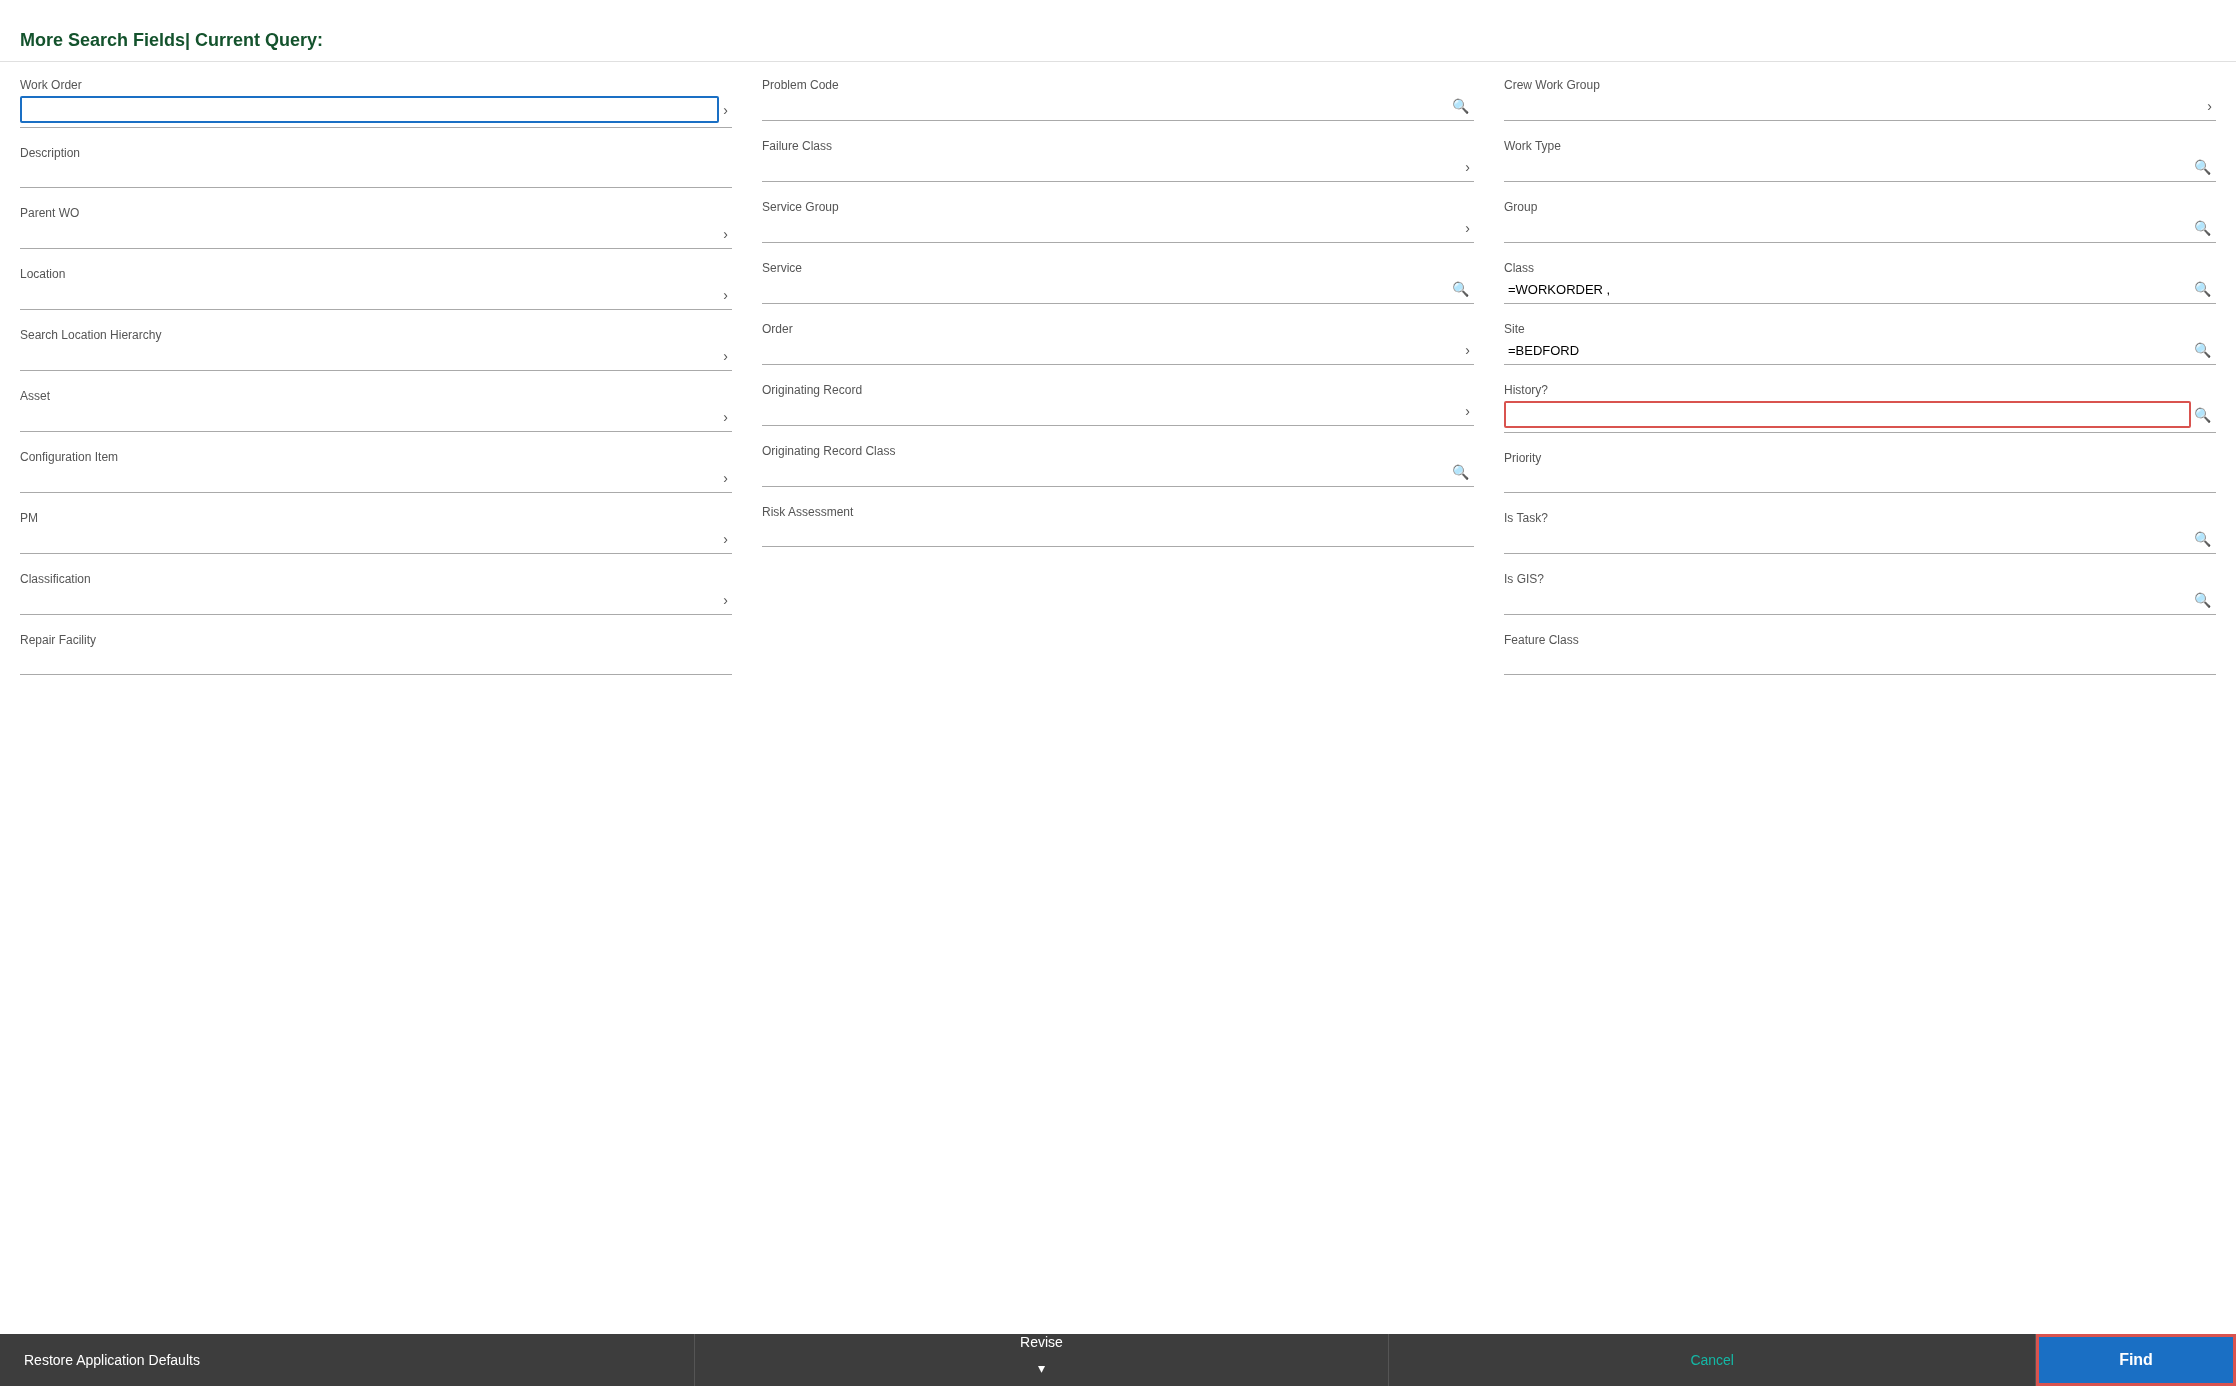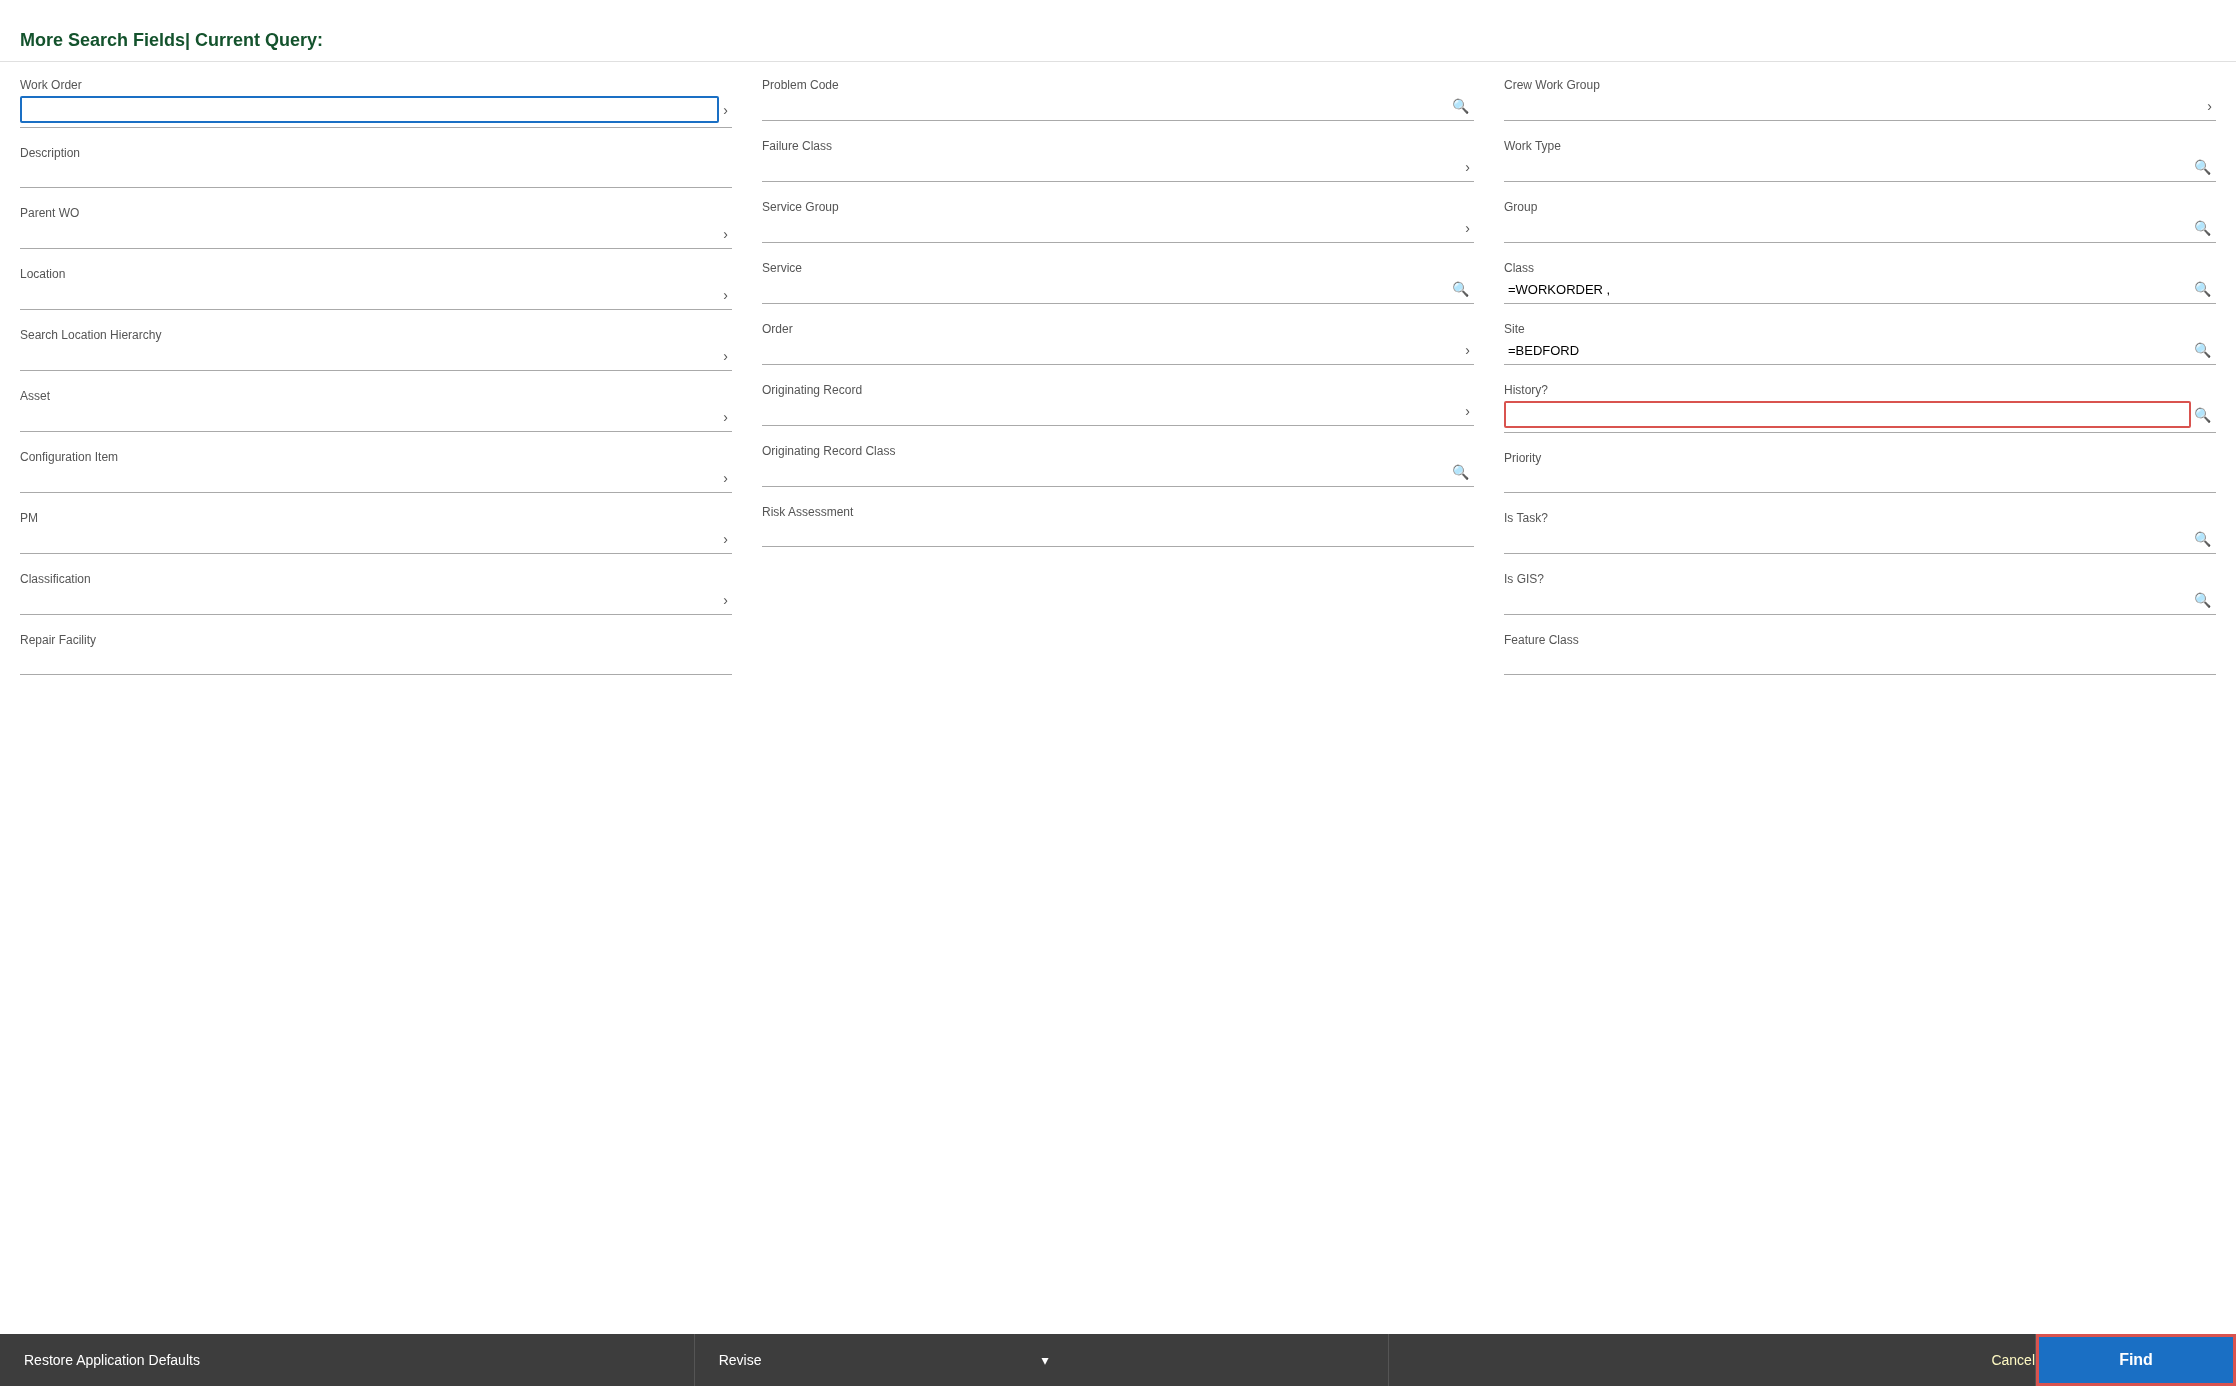--- a/index.html
+++ b/index.html
@@ -12,23 +12,23 @@
     .field-label { font-size: 12px; color: #555; margin-bottom: 4px; }
     .field-input-row { display: flex; align-items: center; border-bottom: 1px solid #aaa; padding-bottom: 4px; }
     .field-input { border: none; outline: none; font-size: 13px; flex: 1; padding: 2px 4px; background: transparent; }
     .field-input.highlighted { border: 2px solid #1a6fc4; padding: 4px 6px; background: #fff; border-radius: 2px; }
     .field-input.history-highlighted { border: 2px solid #d9534f; padding: 4px 6px; background: #fff; border-radius: 2px; }
     .icon-btn { background: none; border: none; cursor: pointer; font-size: 14px; color: #555; padding: 2px 4px; }
     .footer { background: #3d3d3d; display: flex; align-items: stretch; min-height: 52px; }
     .footer-btn { border: none; cursor: pointer; font-size: 14px; font-weight: 400; padding: 0 24px; color: #fff; background: transparent; flex: 1; text-align: left; }
     .footer-revise { flex: 1; display: flex; align-items: center; padding: 0 24px; color: #fff; border-left: 1px solid #555; border-right: 1px solid #555; cursor: pointer; }
     .footer-revise span { flex: 1; font-size: 14px; font-weight: 500; }
-    .footer-cancel { flex: 1; display: flex; align-items: center; justify-content: flex-end; color: #fef9c3; font-size: 14px; font-weight: 500; cursor: pointer; border-right: 1px solid #555; }
+    .footer-cancel { flex: 1; display: flex; align-items: center; justify-content: center; color: #14b8a6; font-size: 14px; font-weight: 500; cursor: pointer; border-right: 1px solid #555; }
     .footer-find { flex: 0 0 200px; background: #1a6fc4; color: #fff; font-size: 16px; font-weight: 600; border: none; border: 3px solid #d9534f; cursor: pointer; }
-    .separator { border-left: 1px solid #555; }
+    .separator { border-left: 1px solid #555; flex-direction: column; }
   </style>
 </head>
 <body>
 
 <div>
   <div class="header">
     <h2>More Search Fields| Current Query:</h2>
   </div>
 </div>
 

